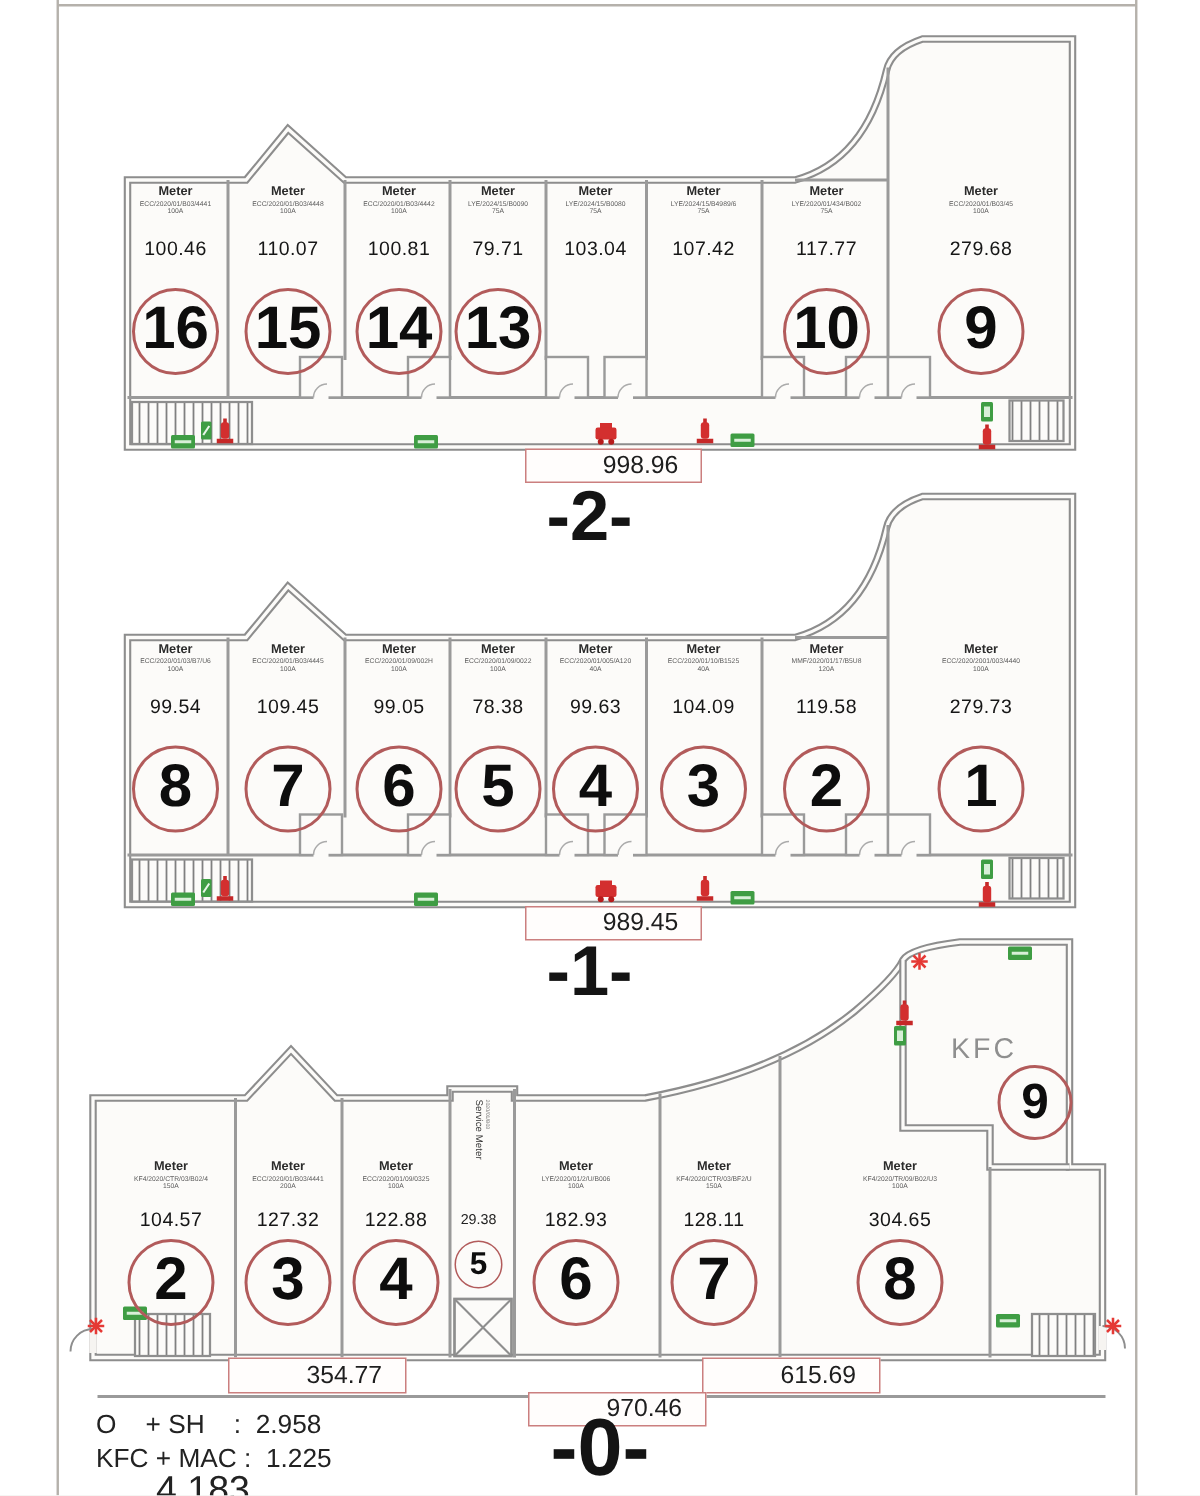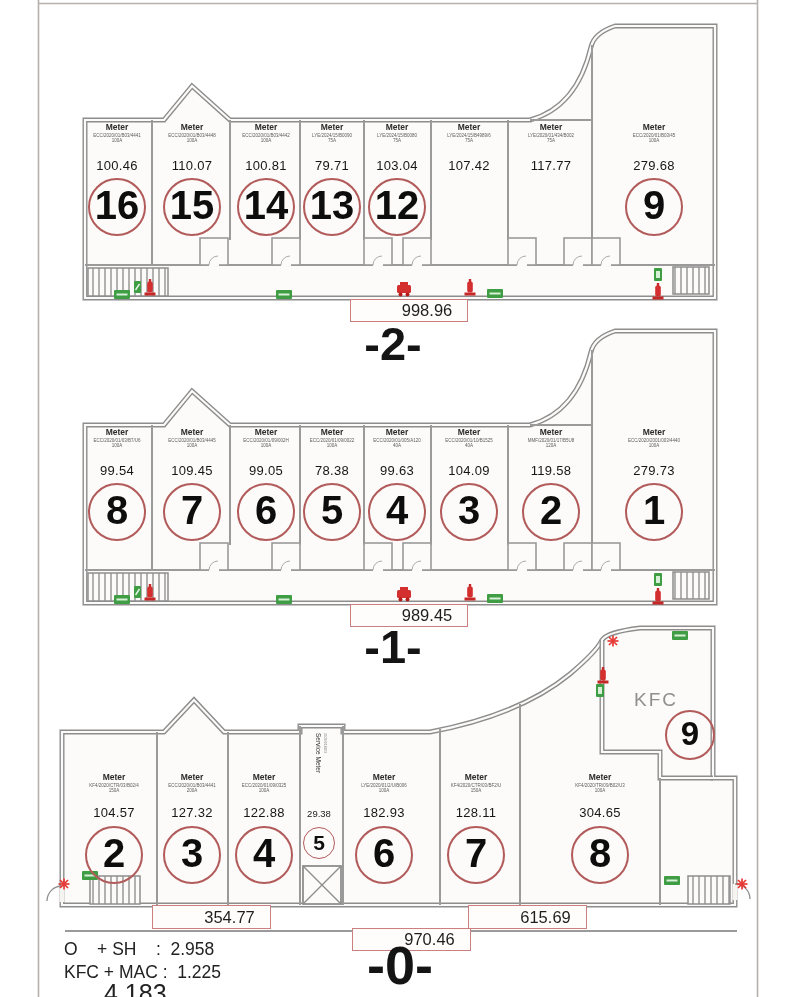--- a/index.html
+++ b/index.html
@@ -12,21 +12,21 @@
   .wi{fill:none;stroke:#fcfbf9;stroke-width:2.2;}
   .il{fill:none;stroke:#9a9a9a;stroke-width:2;}
   .frame{stroke:#b5b1ab;stroke-width:1.6;}
   
   .unit{position:absolute;width:108px;text-align:center;}
   .u-meter{font-size:8.5px;font-weight:bold;color:#2b2b2b;line-height:10px;}
   .u-serial{font-size:4.5px;color:#5c5c5c;line-height:5px;margin-top:1px;}
   .u-amp{font-size:4.5px;color:#5c5c5c;line-height:5px;}
   .u-read{font-size:13px;color:#161616;line-height:20px;margin-top:13px;letter-spacing:.3px;text-align:center;}
   .u-circle{width:54px;height:54px;border:2px solid #b25b5b;border-radius:50%;
-            margin:2px auto 0;font-size:40px;font-weight:bold;line-height:51px;color:#0d0d0d;}
+            margin:16px auto 0;font-size:40px;font-weight:bold;line-height:51px;color:#0d0d0d;}
   .f0 .u-read{margin-top:10px;}
   .f0 .u-circle{margin-top:3px;}
   
   .svc-vert{position:absolute;left:302px;top:733px;width:38px;height:74px;display:flex;
             flex-direction:row;justify-content:center;gap:1px;}
   .svc-label{writing-mode:vertical-rl;font-size:6.5px;color:#333;}
   .svc-serial{writing-mode:vertical-rl;font-size:3.5px;color:#777;}
   .svc-read{position:absolute;left:296px;top:808px;width:46px;text-align:center;
             font-size:9.5px;color:#222;}
   .svc-circle{position:absolute;left:303px;top:827px;width:30px;height:30px;border:1.5px solid #b25b5b;
@@ -177,33 +177,33 @@
   <div class="u-serial">LYE/2024/15/B0090</div>
   <div class="u-amp">75A</div>
   <div class="u-read">79.71</div>
   <div class="u-circle">13</div>
 </div>
 <div class="unit" style="left:343px;top:122px">
   <div class="u-meter">Meter</div>
   <div class="u-serial">LYE/2024/15/B0080</div>
   <div class="u-amp">75A</div>
   <div class="u-read">103.04</div>
-  <div class="u-circle">12</div>
 </div>
 <div class="unit" style="left:415px;top:122px">
   <div class="u-meter">Meter</div>
   <div class="u-serial">LYE/2024/15/B4989/6</div>
   <div class="u-amp">75A</div>
   <div class="u-read">107.42</div>
 </div>
 <div class="unit" style="left:497px;top:122px">
   <div class="u-meter">Meter</div>
   <div class="u-serial">LYE/2020/01/434/B002</div>
   <div class="u-amp">75A</div>
   <div class="u-read">117.77</div>
+  <div class="u-circle">10</div>
 </div>
 <div class="unit" style="left:600px;top:122px">
   <div class="u-meter">Meter</div>
   <div class="u-serial">ECC/2020/01/B03/45</div>
   <div class="u-amp">100A</div>
   <div class="u-read">279.68</div>
   <div class="u-circle">9</div>
 </div>
 <div class="tbox" style="left:350px;top:299px">998.96</div>
 <div class="lvl lvl-2">-2-</div>

